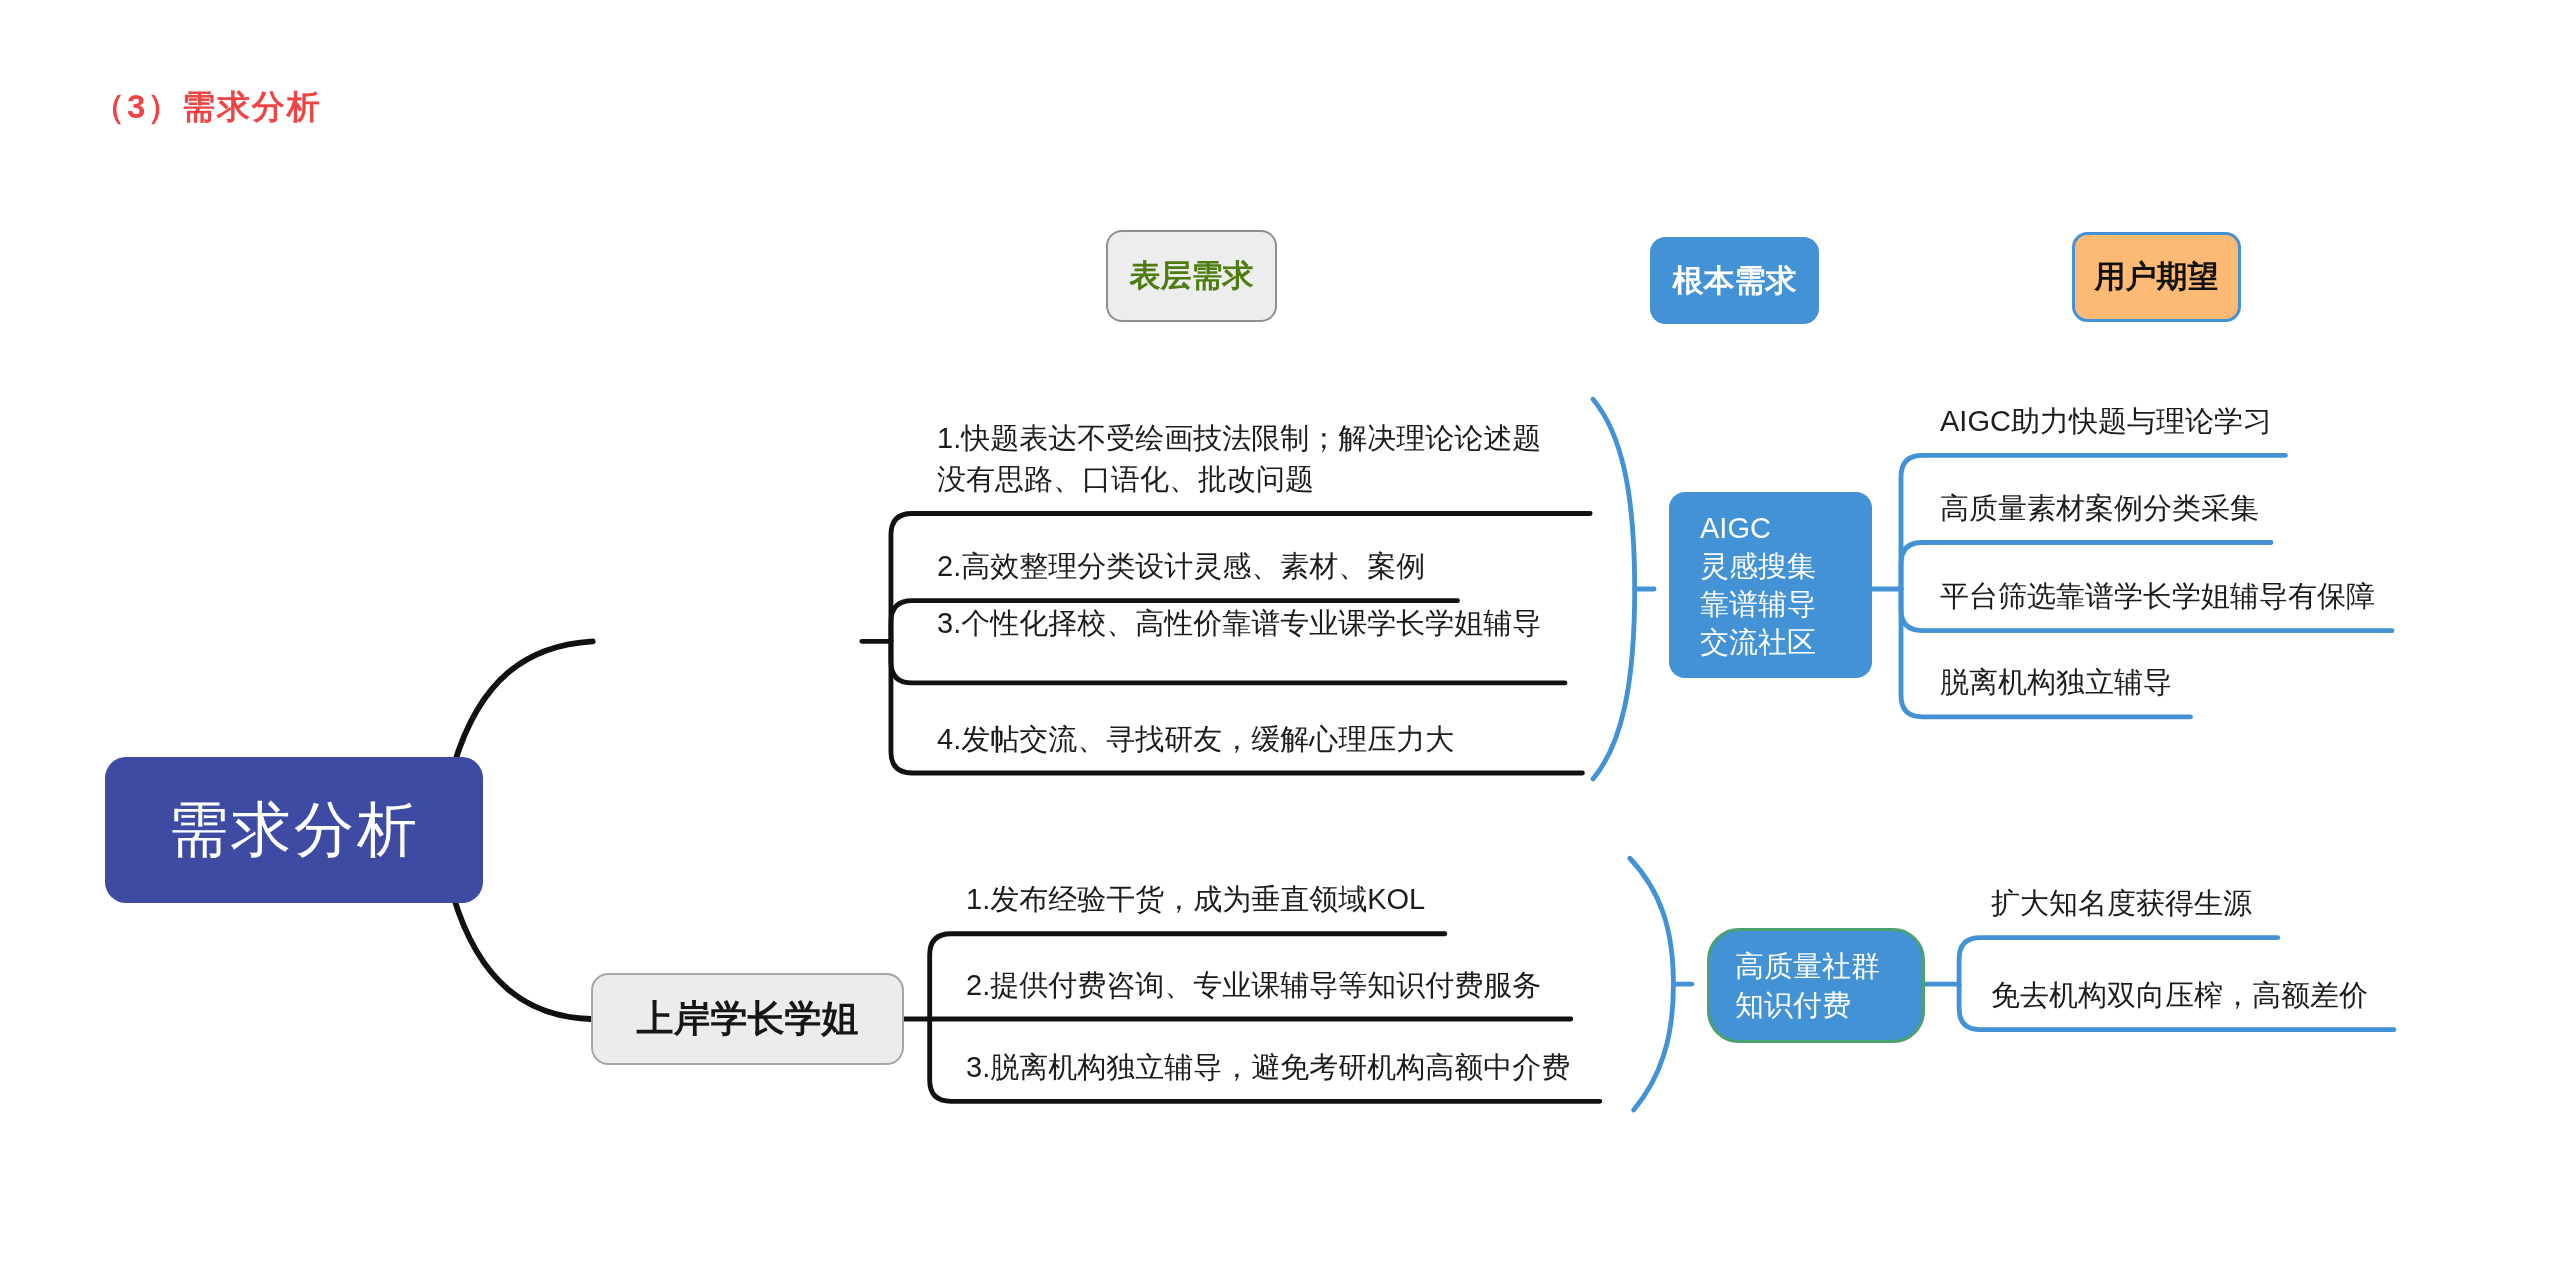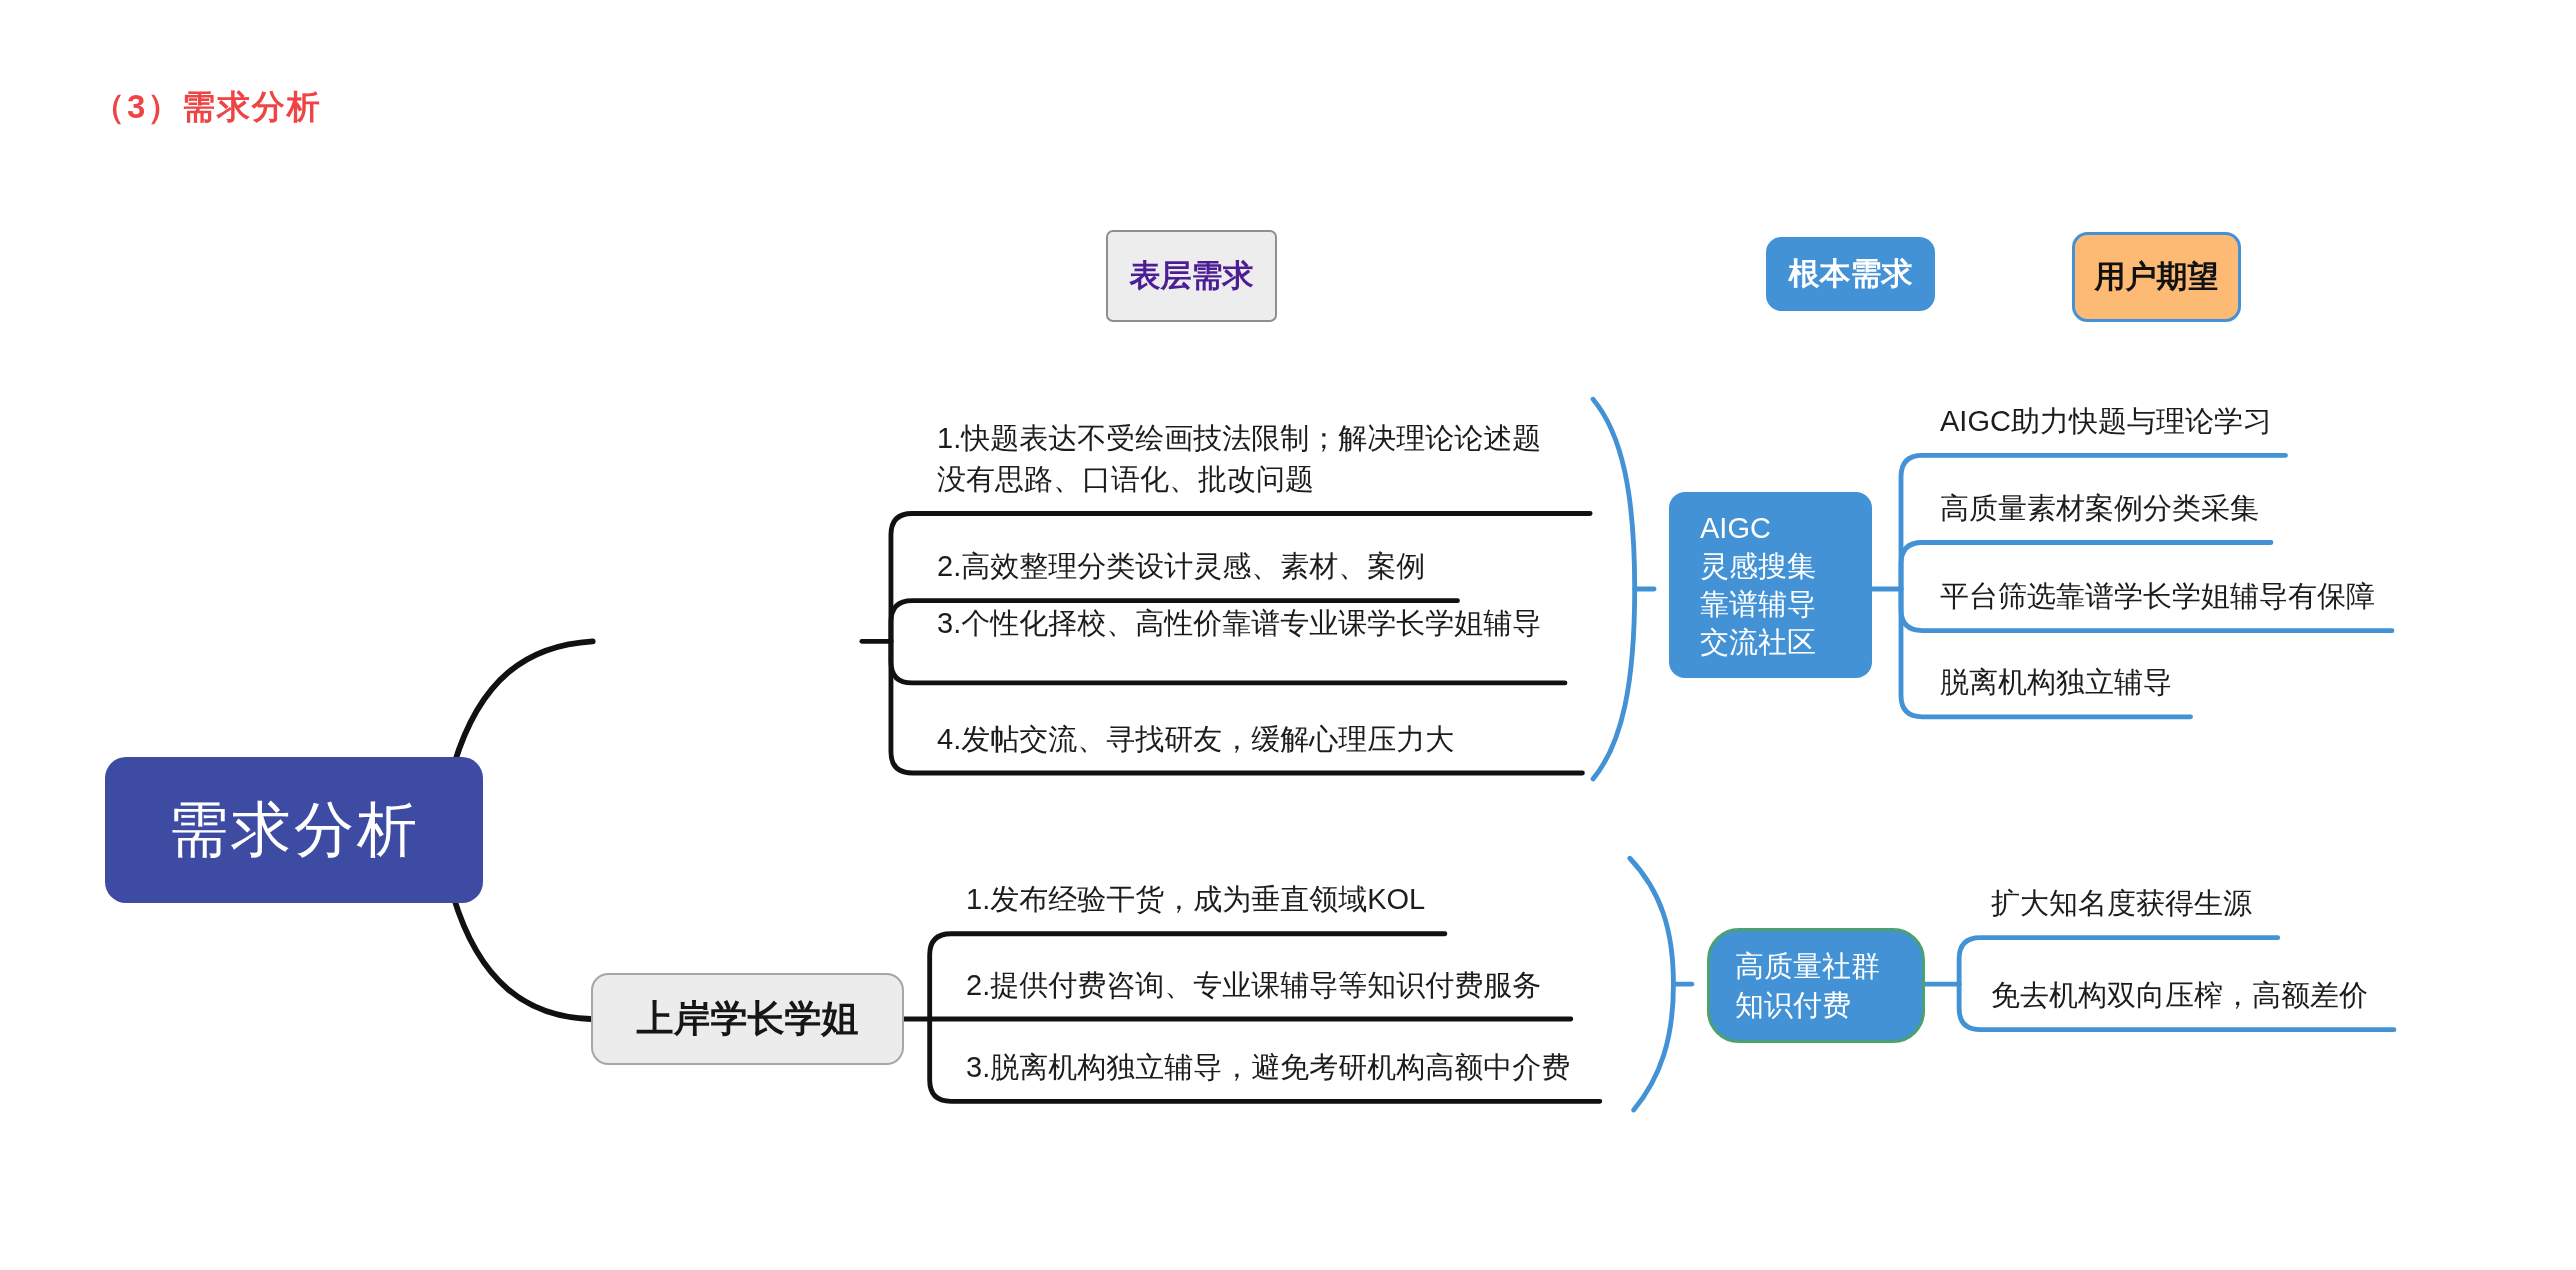--- a/index.html
+++ b/index.html
@@ -7,21 +7,21 @@
     position:relative;width:2576px;height:1271px;background:#ffffff;overflow:hidden;
     font-family:"Liberation Sans","DejaVu Sans",sans-serif;color:#1c1c1c;
   }
   .abs{position:absolute;}
   .pre{white-space:pre-line;}
   .page-title{font-size:33px;font-weight:600;color:#ef4444;letter-spacing:1.9px;}
   .badge{
     display:flex;align-items:center;justify-content:center;
     font-size:31px;font-weight:700;box-sizing:border-box;
   }
-  .badge-surface{background:#ededed;border:2.9px solid #8f8f8f;border-radius:7px;color:#4c1d95;}
+  .badge-surface{background:#ededed;border:2.9px solid #8f8f8f;border-radius:16px;color:#4d7c0f;}
   .badge-root{background:#4292d5;border-radius:15.5px;color:#fff;}
   .badge-expect{background:#fdba74;border:3.9px solid #4292d5;border-radius:15.5px;color:#111;}
   .root-node{
     display:flex;align-items:center;justify-content:center;
     background:#3e4ba3;border-radius:21px;color:#ffffff;
     font-size:60px;font-weight:500;letter-spacing:2.9px;
   }
   .persona-node{
     display:flex;align-items:center;justify-content:center;
     background:#ececec;border:2.9px solid #a6a6a6;border-radius:17.4px;
@@ -66,21 +66,21 @@
       <path d="M 1728 1016 H 1747"></path>
       <path d="M 1988 1016 H 2023"></path>
       <path d="M 2023 1016 V 990 Q 2023 968 2045 968 H 2352"></path>
       <path d="M 2023 1016 V 1041 Q 2023 1063 2045 1063 H 2472"></path>
     </g>
   </svg>
 
   <div class="abs page-title" style="left:92px;top:85px;">（3）需求分析</div>
 
   <div class="abs badge badge-surface" style="left:1106px;top:230px;width:171px;height:92px;">表层需求</div>
-  <div class="abs badge badge-root" style="left:1766px;top:237px;width:169px;height:74px;">根本需求</div>
+  <div class="abs badge badge-root" style="left:1650px;top:237px;width:169px;height:87px;">根本需求</div>
   <div class="abs badge badge-expect" style="left:2072px;top:232px;width:169px;height:90px;">用户期望</div>
 
   <div class="abs root-node" style="left:105px;top:757px;width:378px;height:146px;">需求分析</div>
 
   <div class="abs persona-node" style="left:591px;top:973px;width:313px;height:92px;">上岸学长学姐</div>
 
   <div class="abs topic-item pre" style="left:937px;top:418px;width:678px;">1.快题表达不受绘画技法限制；解决理论论述题
 没有思路、口语化、批改问题</div>
   <div class="abs topic-item" style="left:937px;top:546px;">2.高效整理分类设计灵感、素材、案例</div>
   <div class="abs topic-item" style="left:937px;top:603px;">3.个性化择校、高性价靠谱专业课学长学姐辅导</div>

